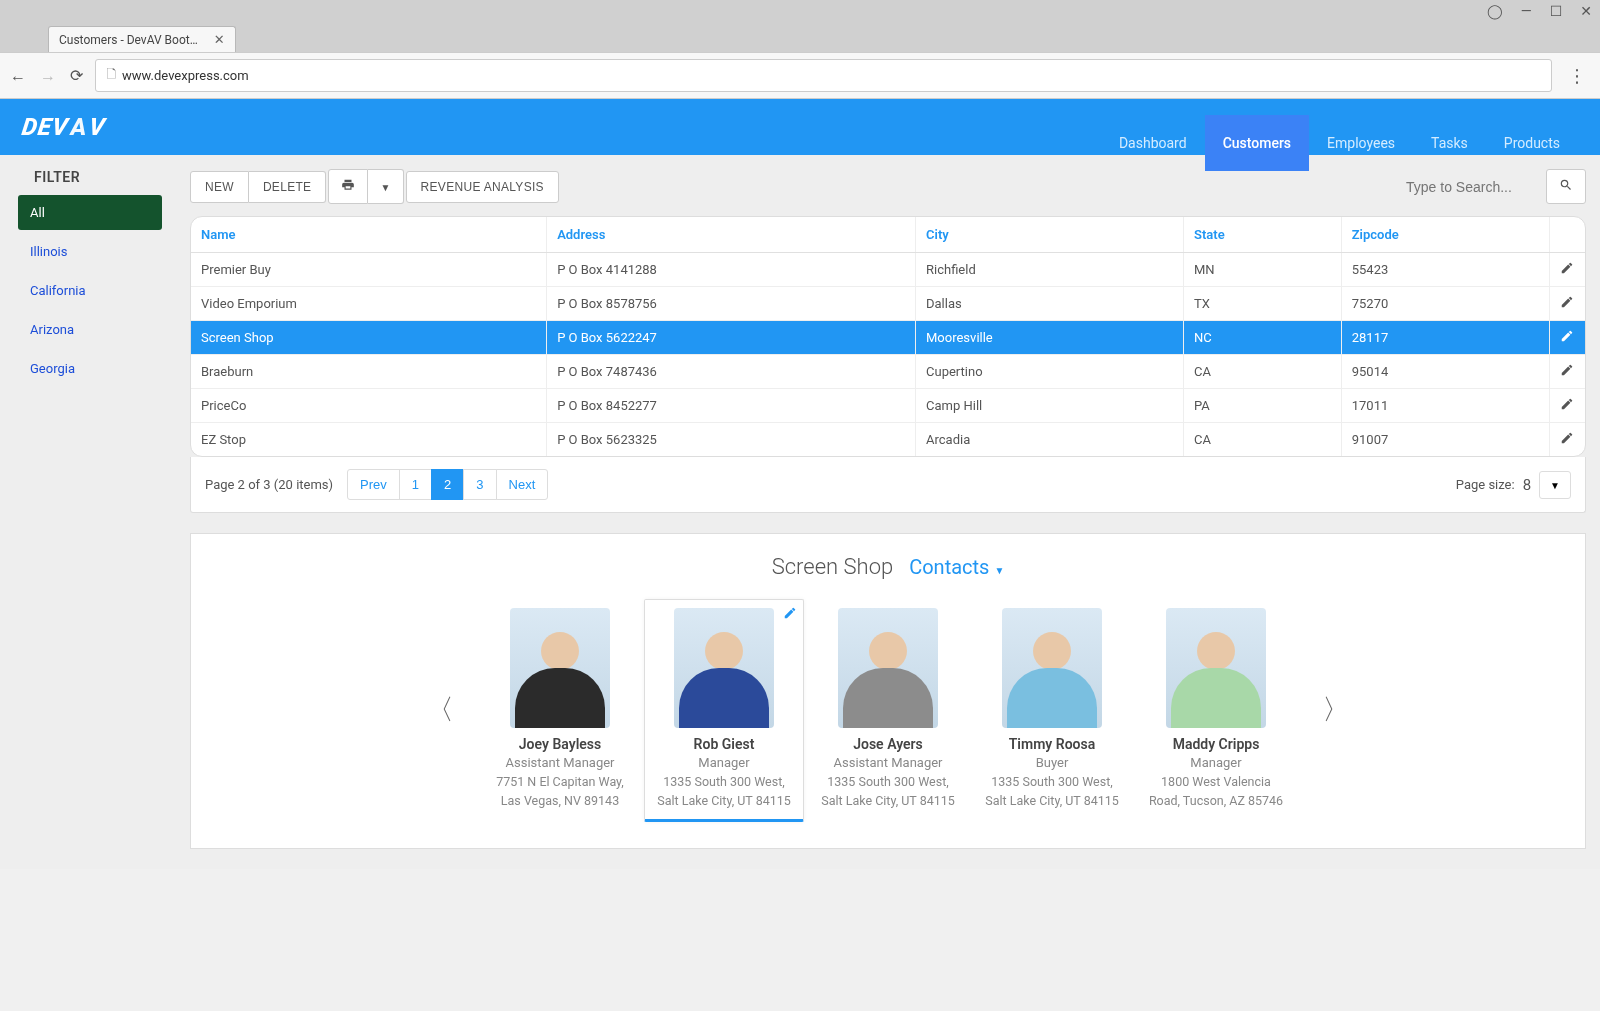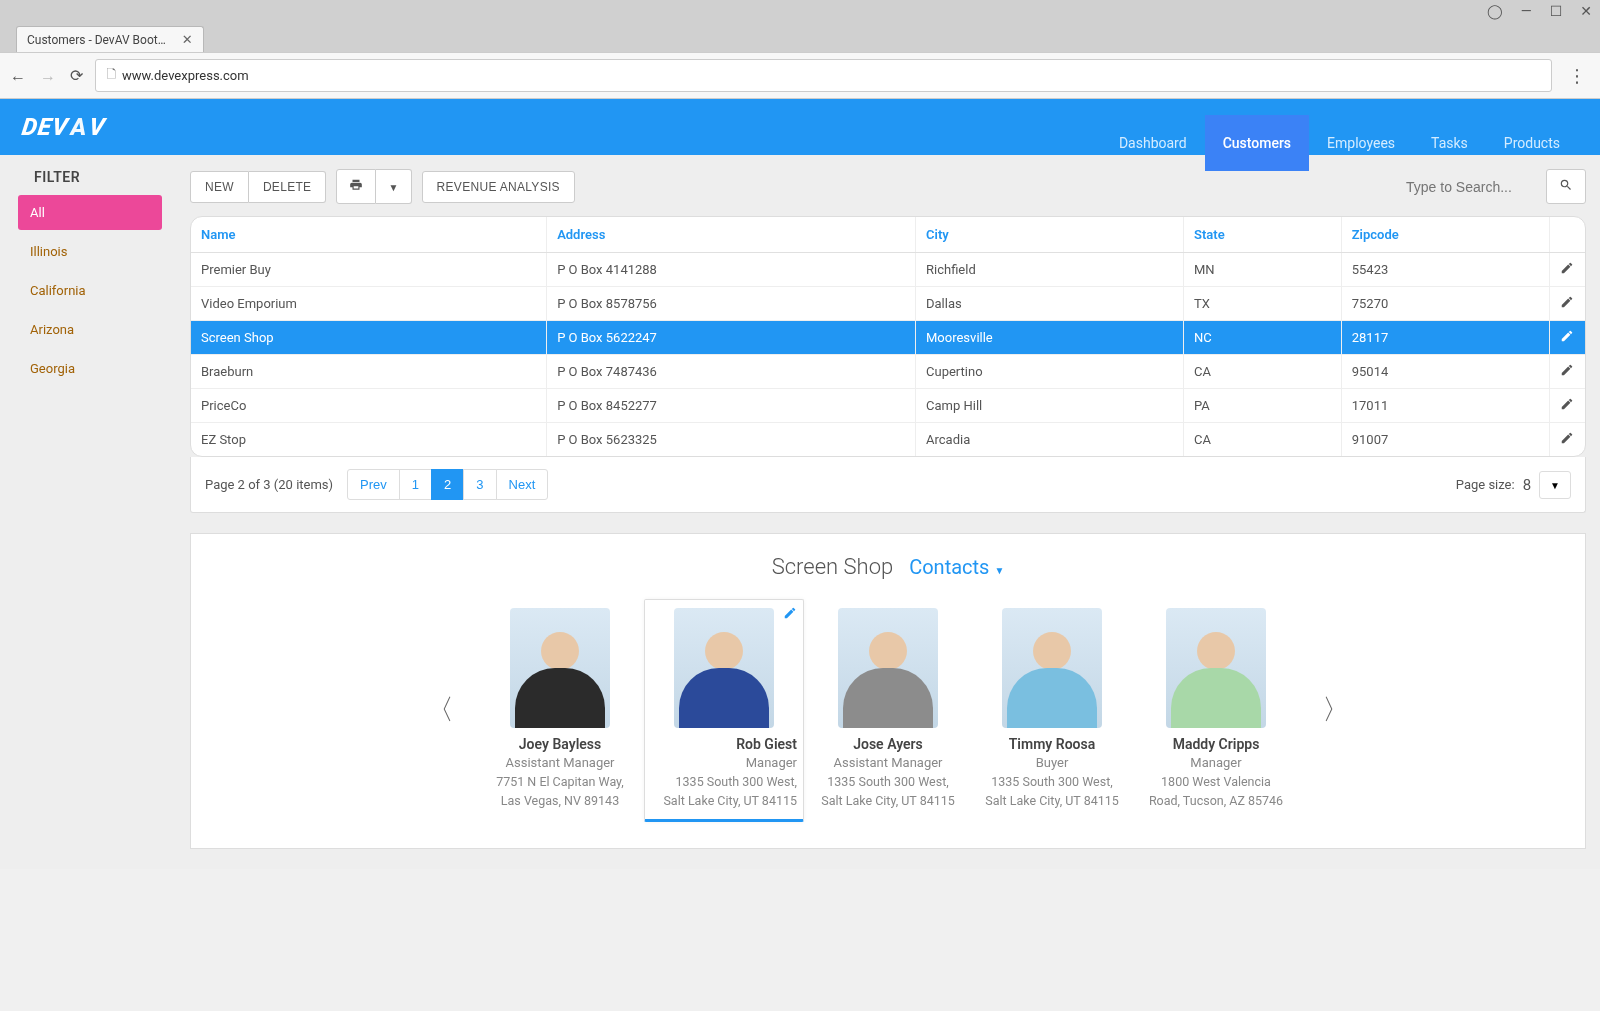--- a/index.html
+++ b/index.html
@@ -2,21 +2,21 @@
 <html><head>
 <meta charset="utf-8">
 <style>
 * { box-sizing: border-box; margin: 0; padding: 0; }
 body { font-family: -apple-system, BlinkMacSystemFont, "Segoe UI", Roboto, Arial, sans-serif; background: #f0f0f0; font-size: 14px; color: #333; }
 
 
 .browser-chrome{ background: #d0d0d0; }
 .titlebar{ display:flex; align-items:center; justify-content:flex-end; height:22px; padding:0 8px; gap:18px; color:#555;}
 .titlebar span{ font-size:14px; }
-.tabs-row{ display:flex; align-items:flex-end; padding-left:16px; height:30px;}
+.tabs-row{ display:flex; align-items:flex-end; padding-left:4px; height:30px;margin-left:44px;}
 .tab{ background:#f7f7f7; border:1px solid #b8b8b8; border-bottom:none; border-radius:3px 3px 0 0; padding:5px 10px; font-size:12px; color:#444; display:flex; align-items:center; gap:16px; min-width:150px; }
 .tab .close{ font-size:13px; color:#666;}
 .addressbar-row{ background:#f7f7f7; border-top:1px solid #ccc; border-bottom:1px solid #ccc; display:flex; align-items:center; padding:6px 10px; gap:12px; }
 .nav-icons{ display:flex; gap:14px; color:#555; font-size:16px; }
 .nav-icons span{ display:inline-block; }
 .addressbox{ flex:1; background:#fff; border:1px solid #ccc; border-radius:3px; padding:5px 10px; font-size:13px; color:#333; display:flex; align-items:center; gap:6px;}
 .addressbox .doc-icon{ color:#777; font-size:12px;}
 .menu-dots{ font-size:18px; color:#555; padding:0 4px;}
 
 
@@ -24,27 +24,27 @@
 .logo{ font-weight:800; font-size:24px; letter-spacing:1px; font-style:italic; display:flex; align-items:center; gap:2px;}
 .logo .logo-a{ display:inline-block; transform:skewX(-8deg);}
 .nav{ margin-left:auto; display:flex;margin-top:32px; }
 .nav-item{ padding:0 18px; height:56px; display:flex; align-items:center; color:#d4ecff; font-size:14px; cursor:pointer;}
 .nav-item.active{ background:#3b82f6; color:#fff; font-weight:500;}
 
 
 .content-wrap{ display:flex; background:#eeeeee; }
 .sidebar{ width:180px; background:#eeeeee; padding:14px 18px 14px 18px; }
 .filter-title{ font-size:14px; font-weight:600; color:#444; margin-bottom:10px; letter-spacing:0.5px;margin-left:16px;}
-.filter-item{ padding:10px 12px; border-radius:3px; color:#a16207; font-size:13px; cursor:pointer; margin-bottom:4px;}
-.filter-item.active{ background:#ec4899; color:#fff;}
+.filter-item{ padding:10px 12px; border-radius:3px; color:#1d4ed8; font-size:13px; cursor:pointer; margin-bottom:4px;}
+.filter-item.active{ background:#14532d; color:#fff;}
 
 .main{ flex:1; padding:14px 14px 20px 10px;}
 
 
-.toolbar{ display:flex; align-items:center; gap:10px; margin-bottom:12px;justify-content:space-between;}
+.toolbar{ display:flex; align-items:center; gap:2px; margin-bottom:12px;justify-content:space-between;}
 .btn{ background:#fff; border:1px solid #ccc; border-radius:3px; padding:8px 14px; font-size:12px; color:#555; cursor:pointer; letter-spacing:0.3px;}
 .btn-group{ display:flex; }
 .btn-group .btn{ border-radius:0; }
 .btn-group .btn:first-child{ border-radius:3px 0 0 3px;}
 .btn-group .btn:last-child{ border-radius:0 3px 3px 0; border-left:none;}
 .btn-icon{ padding:8px 12px;}
 .toolbar-right{ margin-left:auto; display:flex; gap:8px; align-items:center;}
 .search-input{ border:none; background:transparent; padding:8px 8px; font-size:14px; color:#888; width:140px; outline:none;}
 .search-btn{ background:#fff; border:1px solid #ccc; border-radius:3px; padding:8px 12px; cursor:pointer;}
 .search-btn svg{ width:14px; height:14px; fill:#555;}
@@ -73,21 +73,21 @@
 .pager-right{ margin-left:auto; display:flex; align-items:center; gap:8px; font-size:13px; color:#555;}
 .page-size-dd{ border:1px solid #ddd; border-radius:3px; padding:6px 10px; font-size:12px; cursor:pointer; background:#fff;}
 
 
 .detail{ background:#fff; border:1px solid #ddd; margin-top:20px; padding:20px 30px 26px; }
 .detail-header{ text-align:center; font-size:22px; color:#555; margin-bottom:20px; display:flex; justify-content:center; gap:16px; align-items:center;}
 .detail-header .contacts{ color:#2196f3; font-size:20px;}
 .contacts-row{ display:flex; align-items:center; justify-content:center; gap:18px; position:relative;}
 .arrow{ font-size:28px; color:#666; cursor:pointer; padding:0 8px; user-select:none;}
 .contact-card{ width:160px; text-align:center; padding:8px 6px; border:1px solid transparent; border-radius:2px; position:relative;}
-.contact-card.active{ border:1px solid #2196f3; border-top:1px solid #ddd; border-left:1px solid #ddd; border-right:1px solid #ddd; border-bottom:3px solid #2196f3; box-shadow:0 0 4px rgba(0,0,0,0.05);text-align:right;}
+.contact-card.active{ border:1px solid #2196f3; border-top:1px solid #ddd; border-left:1px solid #ddd; border-right:1px solid #ddd; border-bottom:3px solid #2196f3; box-shadow:0 0 4px rgba(0,0,0,0.05);}
 .contact-card.active .card-edit{ display:block;}
 .card-edit{ display:none; position:absolute; top:6px; right:6px;}
 .card-edit svg{ width:14px; height:14px; fill:#2196f3;}
 .avatar-ph{ width:100px; height:120px; margin:0 auto 8px; border-radius:4px; background:linear-gradient(180deg,#dbe9f4 0%,#c3d7e6 100%); position:relative; overflow:hidden;}
 .avatar-ph::before{ content:""; position:absolute; left:50%; top:24px; width:38px; height:38px; background:#e8c8a8; border-radius:50%; transform:translateX(-50%);}
 .avatar-ph::after{ content:""; position:absolute; left:50%; bottom:-10px; width:90px; height:70px; border-radius:40px 40px 0 0; transform:translateX(-50%);}
 .avatar-ph.suit::after{ background:#2b2b2b;}
 .avatar-ph.blue::after{ background:#2b4a9a;}
 .avatar-ph.grey::after{ background:#8c8c8c;}
 .avatar-ph.teal::after{ background:#7abfe0;}

